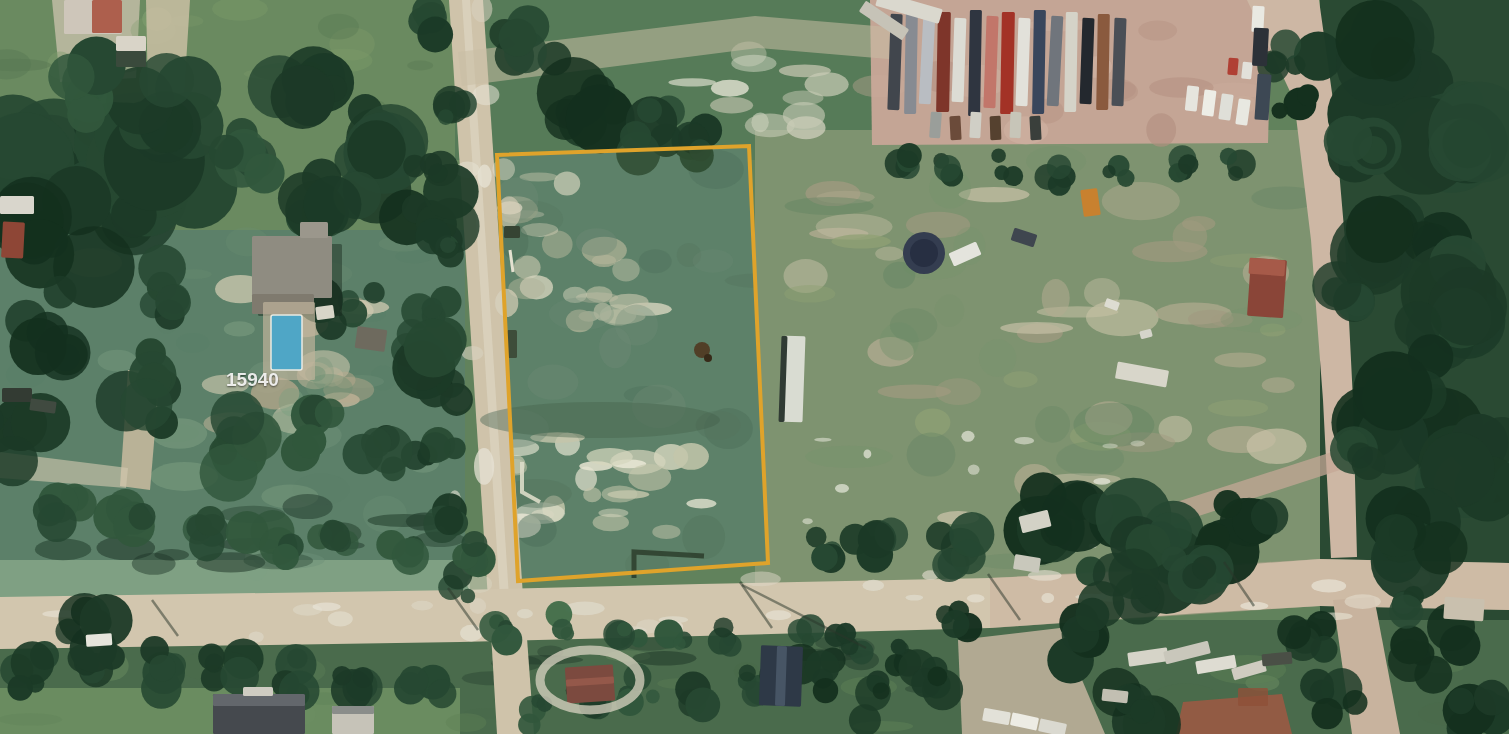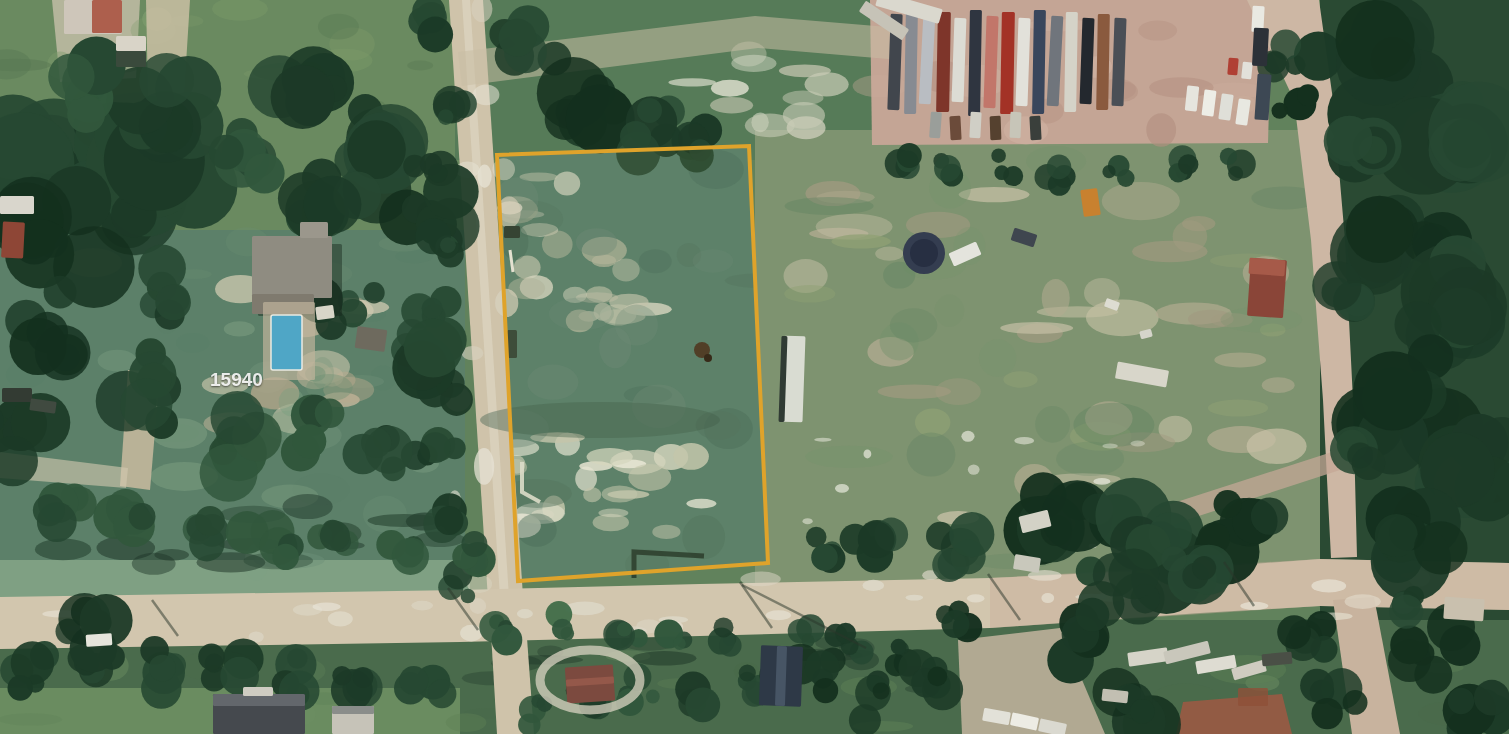--- a/index.html
+++ b/index.html
@@ -2,21 +2,21 @@
 <html><head>
 <meta charset="utf-8">
 <style>
   html,body{margin:0;padding:0;background:#222;}
   .stage{position:relative;width:1509px;height:734px;overflow:hidden;background:#61825C;
          font-family:"Liberation Sans",sans-serif;}
   svg{position:absolute;left:0;top:0;}
   .wm{position:absolute;left:8px;top:350px;font:400 27px "Liberation Sans",sans-serif;
       color:rgba(255,255,255,0.66);letter-spacing:1px;white-space:nowrap;
       text-shadow:0 1px 3px rgba(15,25,18,0.45);z-index:5;}
-  .lotnum{position:absolute;left:210px;top:369px;font:700 19px "Liberation Sans",sans-serif;
+  .lotnum{position:absolute;left:226px;top:369px;font:700 19px "Liberation Sans",sans-serif;
       color:rgba(255,255,255,0.88);text-shadow:0 1px 2px rgba(0,0,0,0.55);z-index:5;}
 </style>
 </head>
 <body>
 
 <div class="stage">
 <svg width="1509" height="734" viewBox="0 0 1509 734">
   <defs>
     <clipPath id="parcelClip">
           <polygon points="497,155 749,146 768,563 518,581"></polygon>

